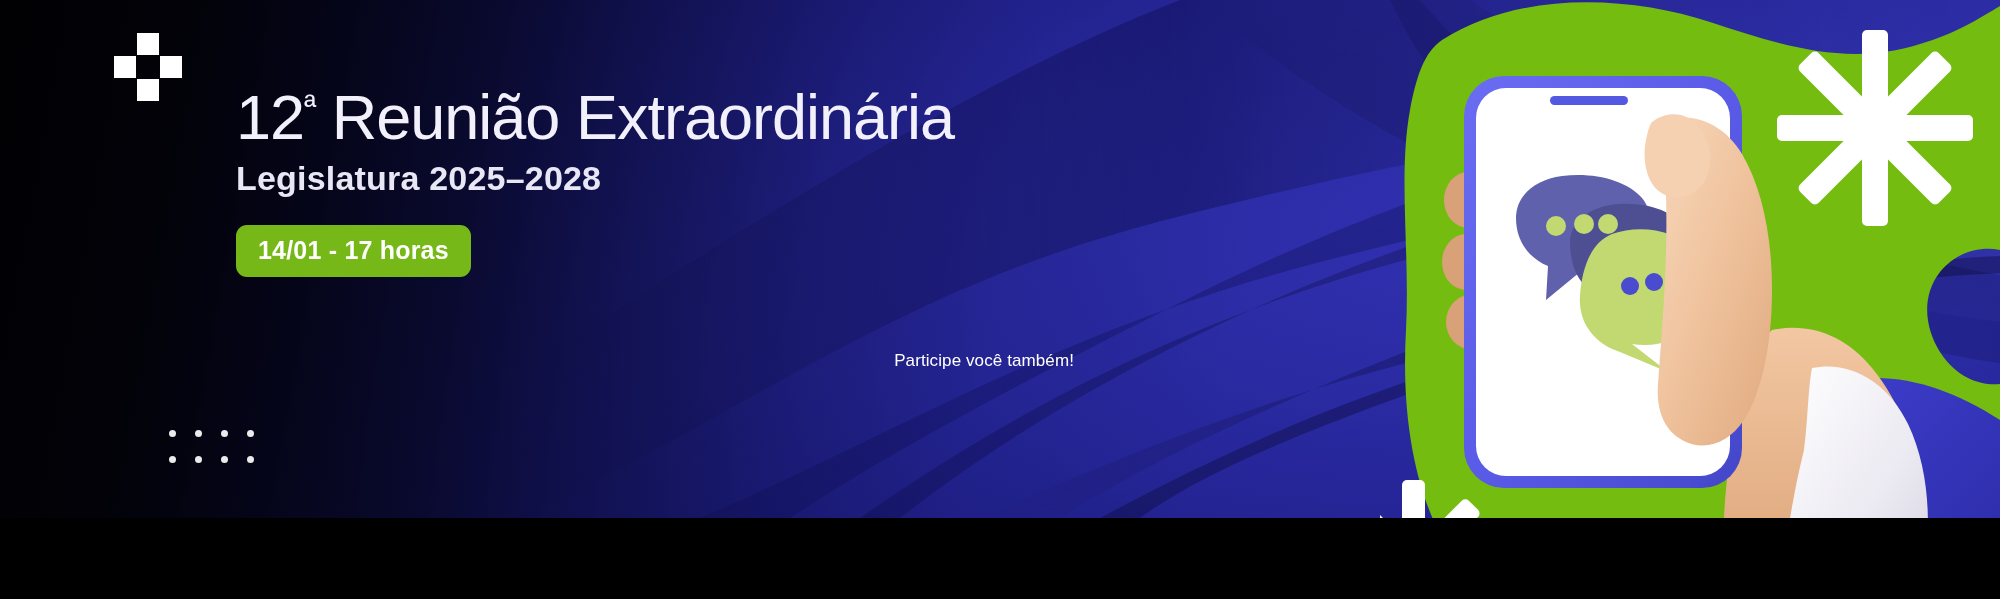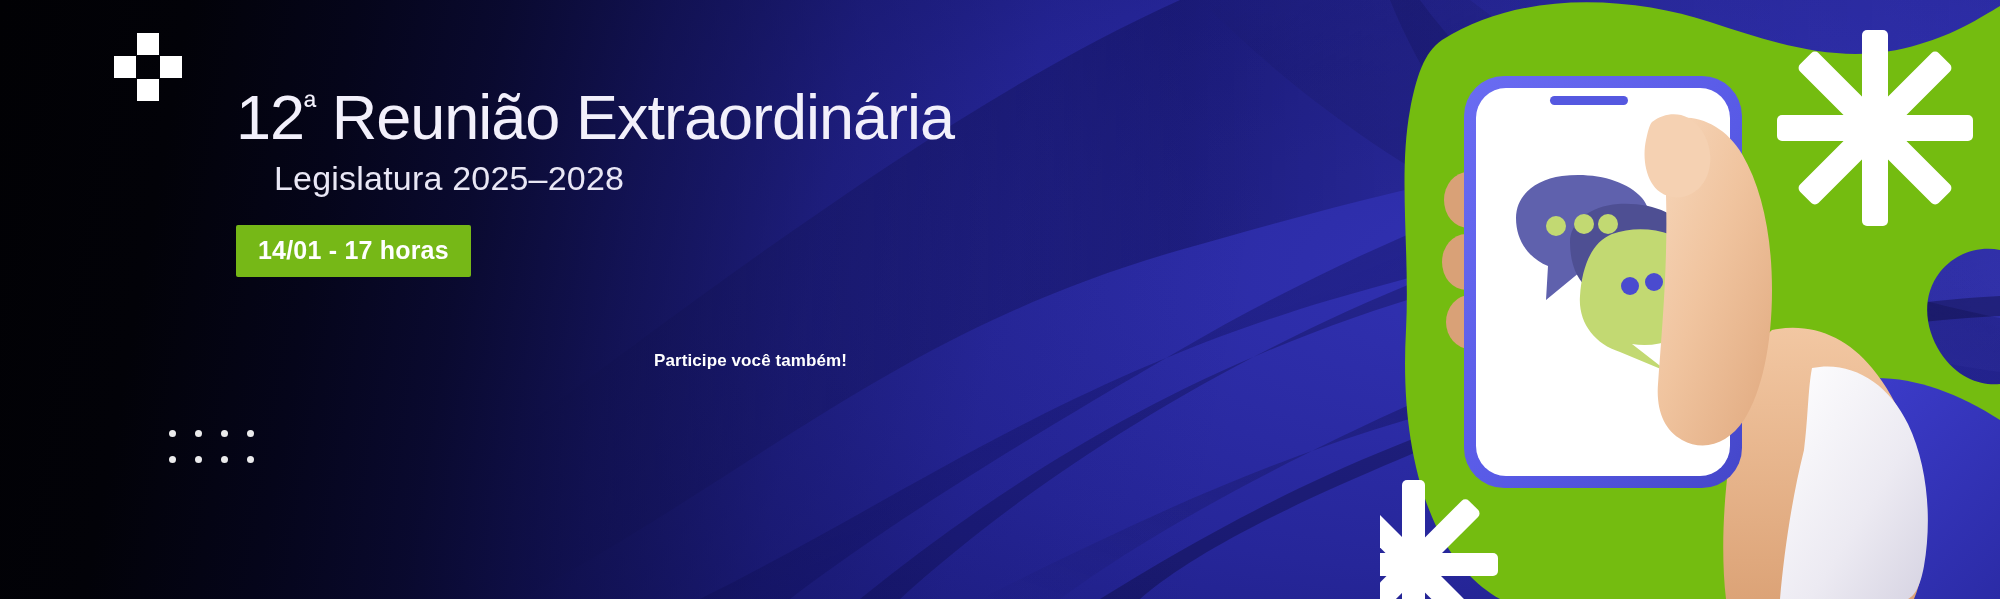--- a/index.html
+++ b/index.html
@@ -7,21 +7,21 @@
   html, body {
     width: 2000px; height: 599px;
     background: #000;
     font-family: "Liberation Sans", sans-serif;
     overflow: hidden;
   }
 
   .banner {
     position: relative;
     width: 2000px;
-    height: 599px;
+    height: 518px;
     overflow: hidden;
     background: #0c4a6e;
   }
 
   
   .bg-base {
     position: absolute; inset: 0;
     background:
       radial-gradient(120% 160% at 78% 45%, #3232b4 0%, #262699 32%, #1b1b7d 55%, #0d0d3a 76%, #050510 90%, #030308 100%);
   }
@@ -69,57 +69,56 @@
     white-space: nowrap;
   }
   .title sup {
     font-size: 0.52em;
     vertical-align: super;
     line-height: 0;
   }
   .subtitle {
     margin-top: 12px;
     font-size: 34px;
-    font-weight: 400;
+    font-weight: 700;
     color: #e9e7f5;
     letter-spacing: 0.2px;
     line-height: 1.05;
     white-space: nowrap;
-    margin-left: 38px;
   }
   .year-line {
     margin-top: 18px;
     font-size: 37px;
     font-weight: 700;
     color: #ffffff;
     letter-spacing: -0.2px;
     line-height: 1.05;
     white-space: nowrap;
   }
   .date-badge {
     display: inline-block;
     margin-top: 28px;
     background: #76b817;
     color: #ffffff;
     font-size: 25px;
     font-weight: 700;
     letter-spacing: 0.2px;
     padding: 11px 22px 12px 22px;
-    border-radius: 2px;
+    border-radius: 11px;
     white-space: nowrap;
   }
 
   
   .cta {
     position: absolute;
     left: 654px; top: 351px;
     width: 420px;
-    text-align: left;
+    text-align: right;
     font-size: 17px;
-    font-weight: 700;
+    font-weight: 400;
     color: #ffffff;
     letter-spacing: 0.1px;
     white-space: nowrap;
   }
 
   
   .dots {
     position: absolute;
     left: 169px; top: 430px;
     display: grid;

